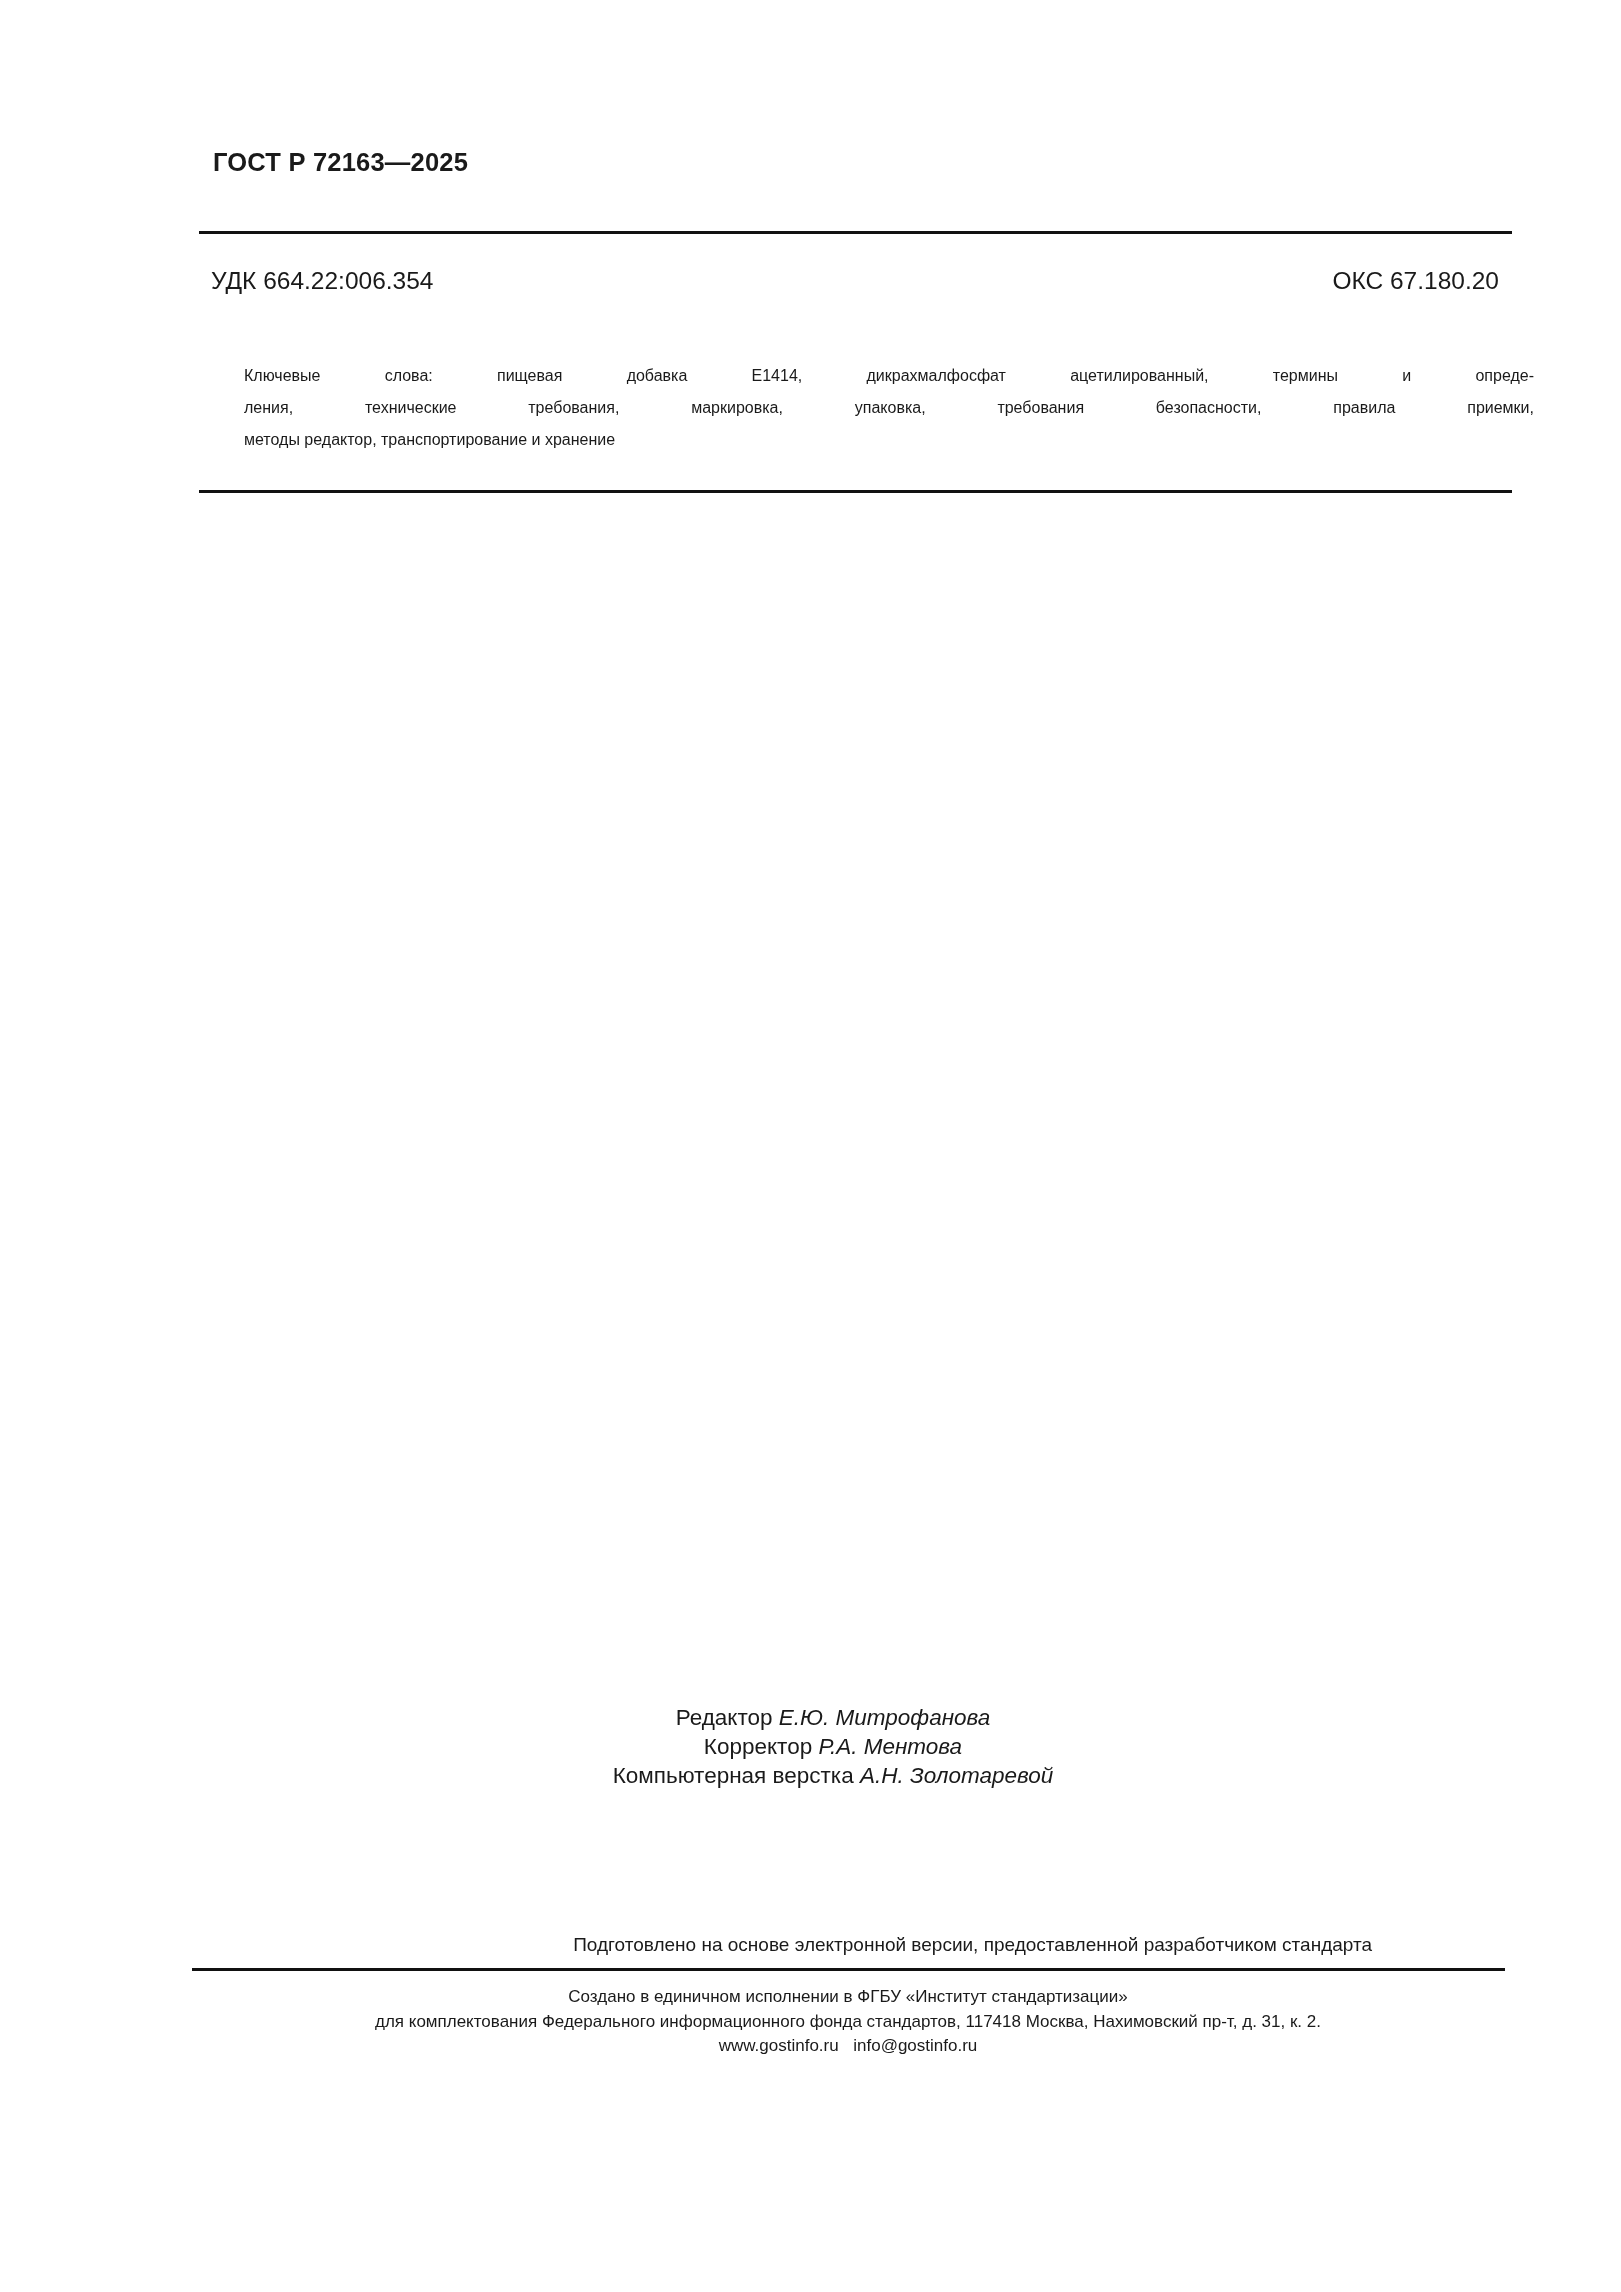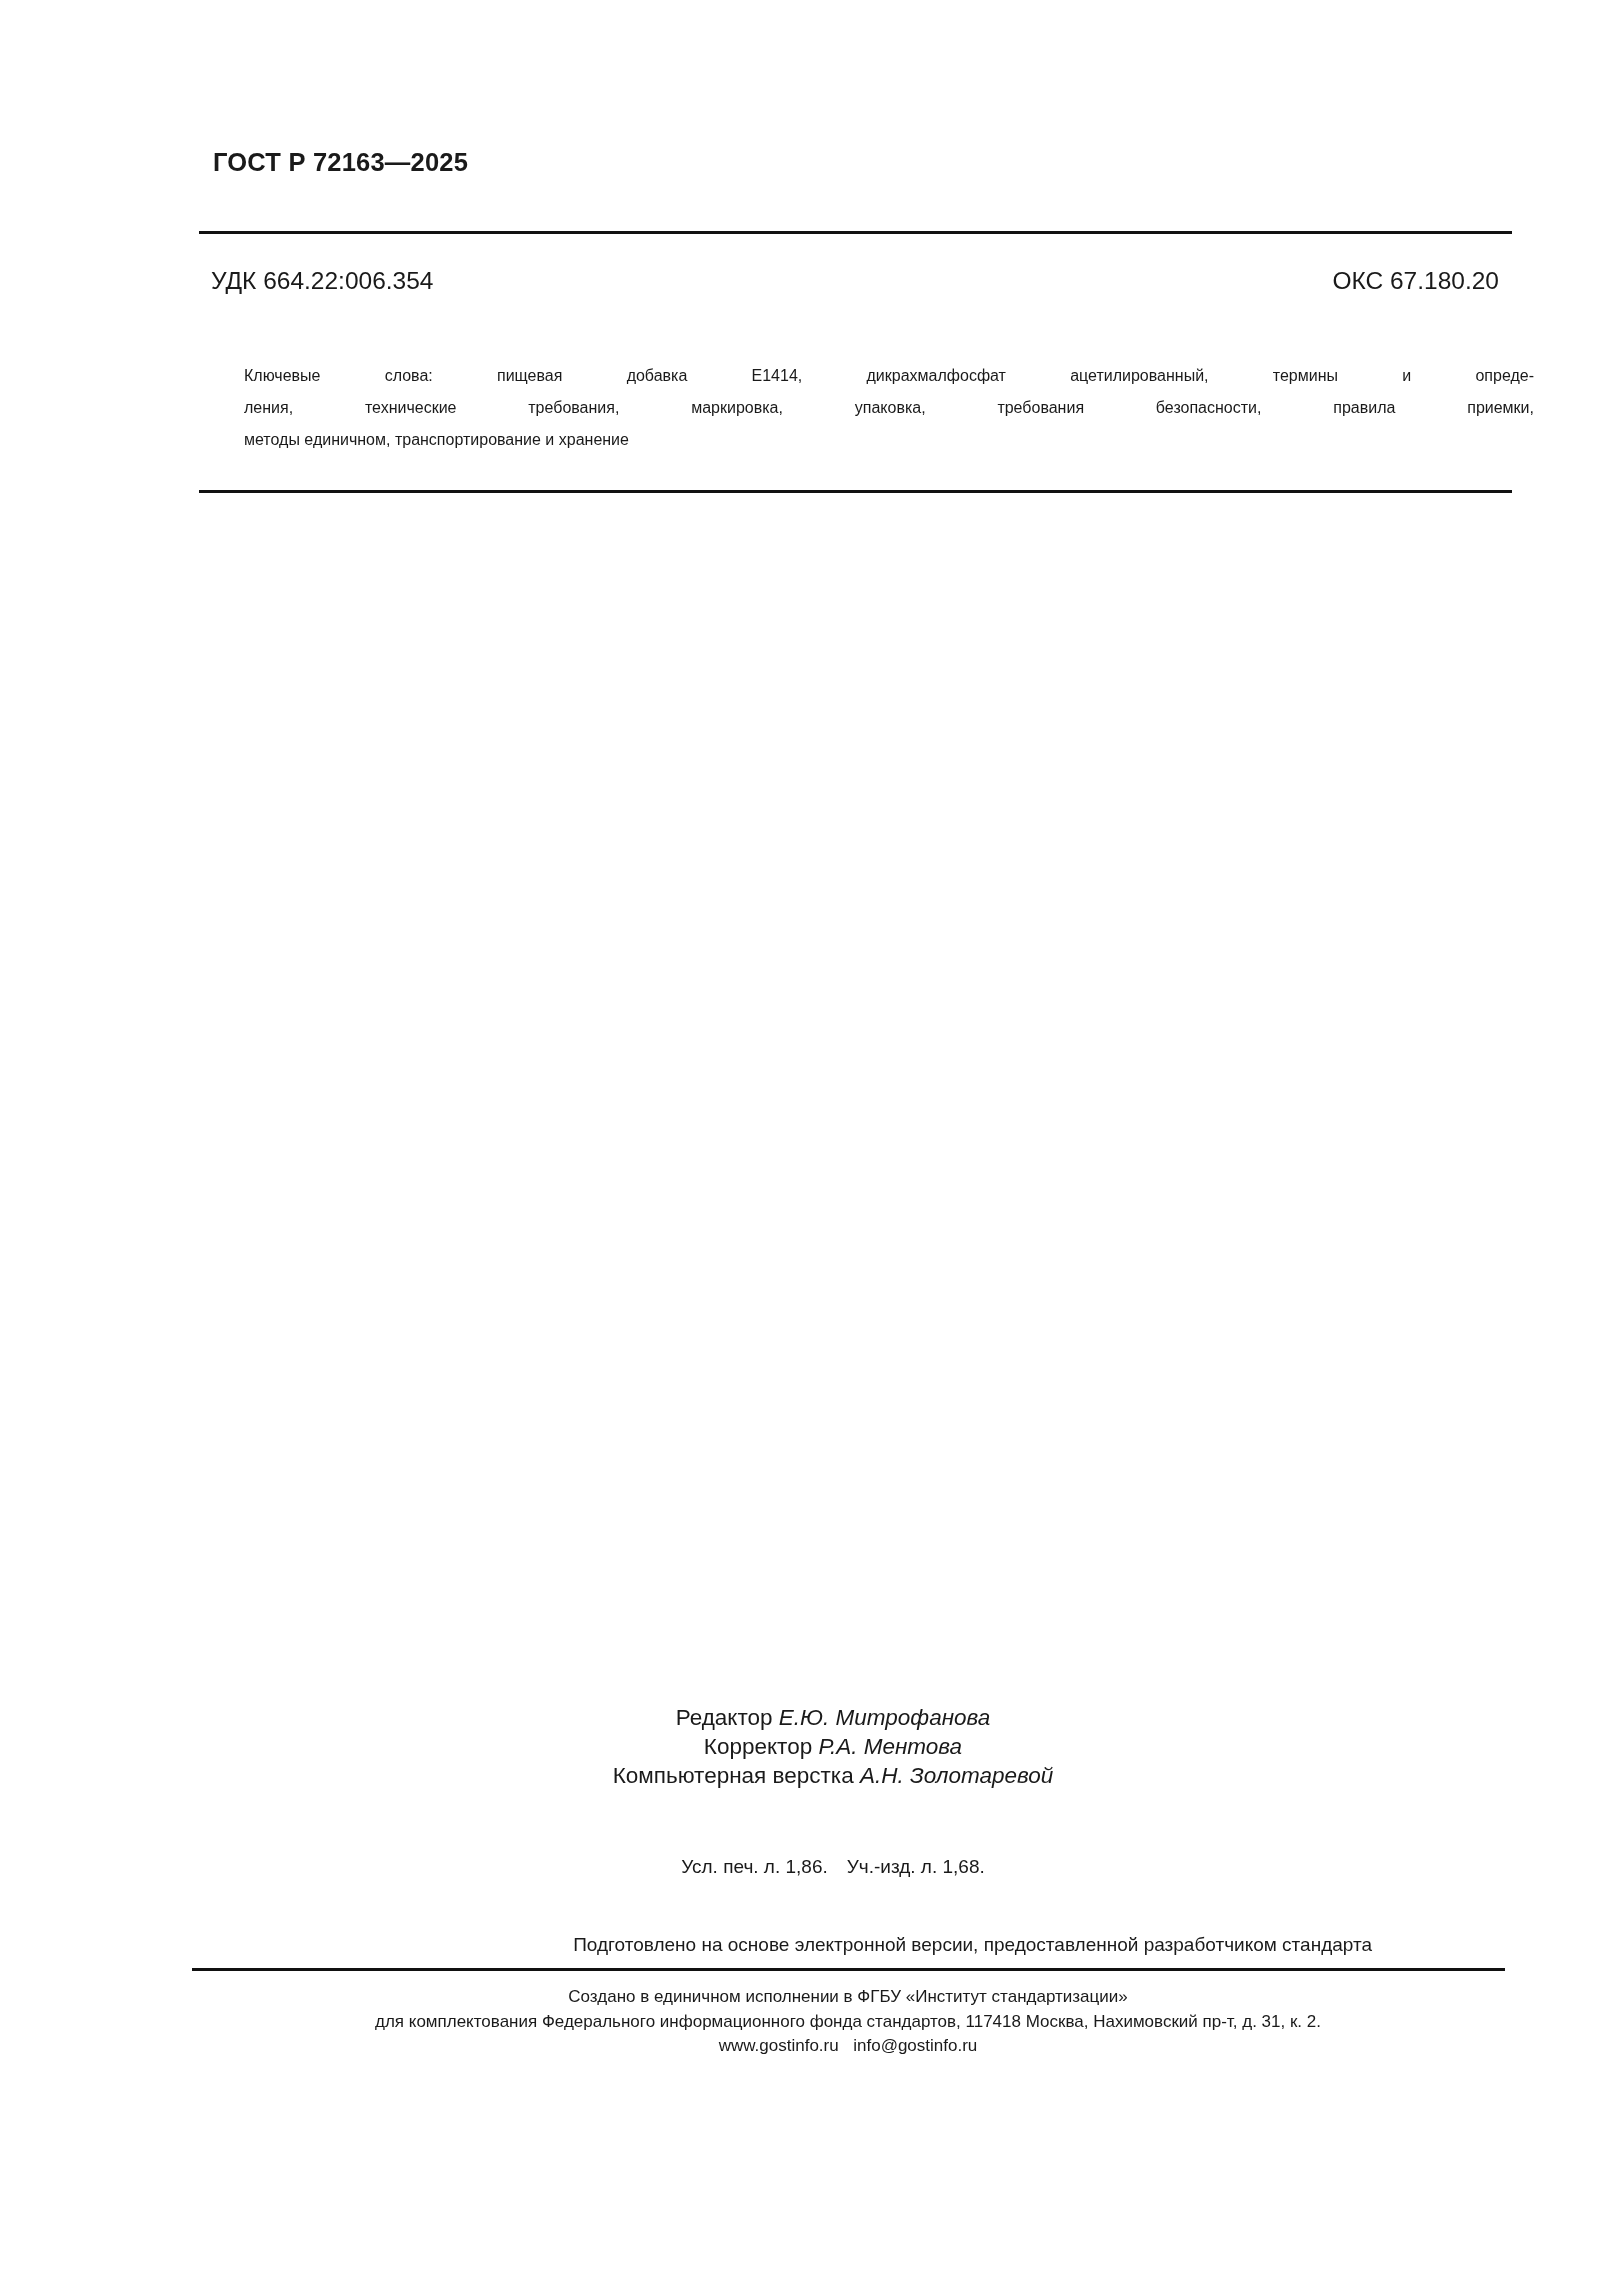--- a/index.html
+++ b/index.html
@@ -30,45 +30,41 @@
 <div class="abs doc-code">ГОСТ Р 72163—2025</div>
 
 <div class="rule rule-1"></div>
 
 <div class="abs udk">УДК 664.22:006.354</div>
 <div class="abs oks">ОКС 67.180.20</div>
 
 <div class="abs keywords">
   <span class="line just">Ключевые слова: пищевая добавка Е1414, дикрахмалфосфат ацетилированный, термины и опреде-</span>
   <span class="line just">ления, технические требования, маркировка, упаковка, требования безопасности, правила приемки,</span>
-  <span class="line">методы единичном, транспортирование и хранение</span>
+  <span class="line">методы редактор, транспортирование и хранение</span>
 </div>
 
 <div class="rule rule-2"></div>
 
 <div class="abs credits">
   <div>
     <span>Редактор</span>
     <span class="name">Е.Ю. Митрофанова</span>
   </div>
   <div>
     <span>Корректор</span>
     <span class="name">Р.А. Ментова</span>
   </div>
   <div>
     <span>Компьютерная верстка</span>
     <span class="name">А.Н. Золотаревой</span>
   </div>
 </div>
 
 <div class="abs imprint">
-  <div>
-    <span>Усл. печ. л. 1,86.</span><span class="gap"></span>
-    <span>Уч.-изд. л. 1,68.</span>
-  </div>
 </div>
 
 <div class="abs prepared">Подготовлено на основе электронной версии, предоставленной разработчиком стандарта</div>
 
 <div class="rule rule-3"></div>
 
 <div class="abs footer">
   <div>Создано в единичном исполнении в ФГБУ «Институт стандартизации»</div>
   <div>для комплектования Федерального информационного фонда стандартов, 117418 Москва, Нахимовский пр-т, д. 31, к. 2.</div>
   <div>

